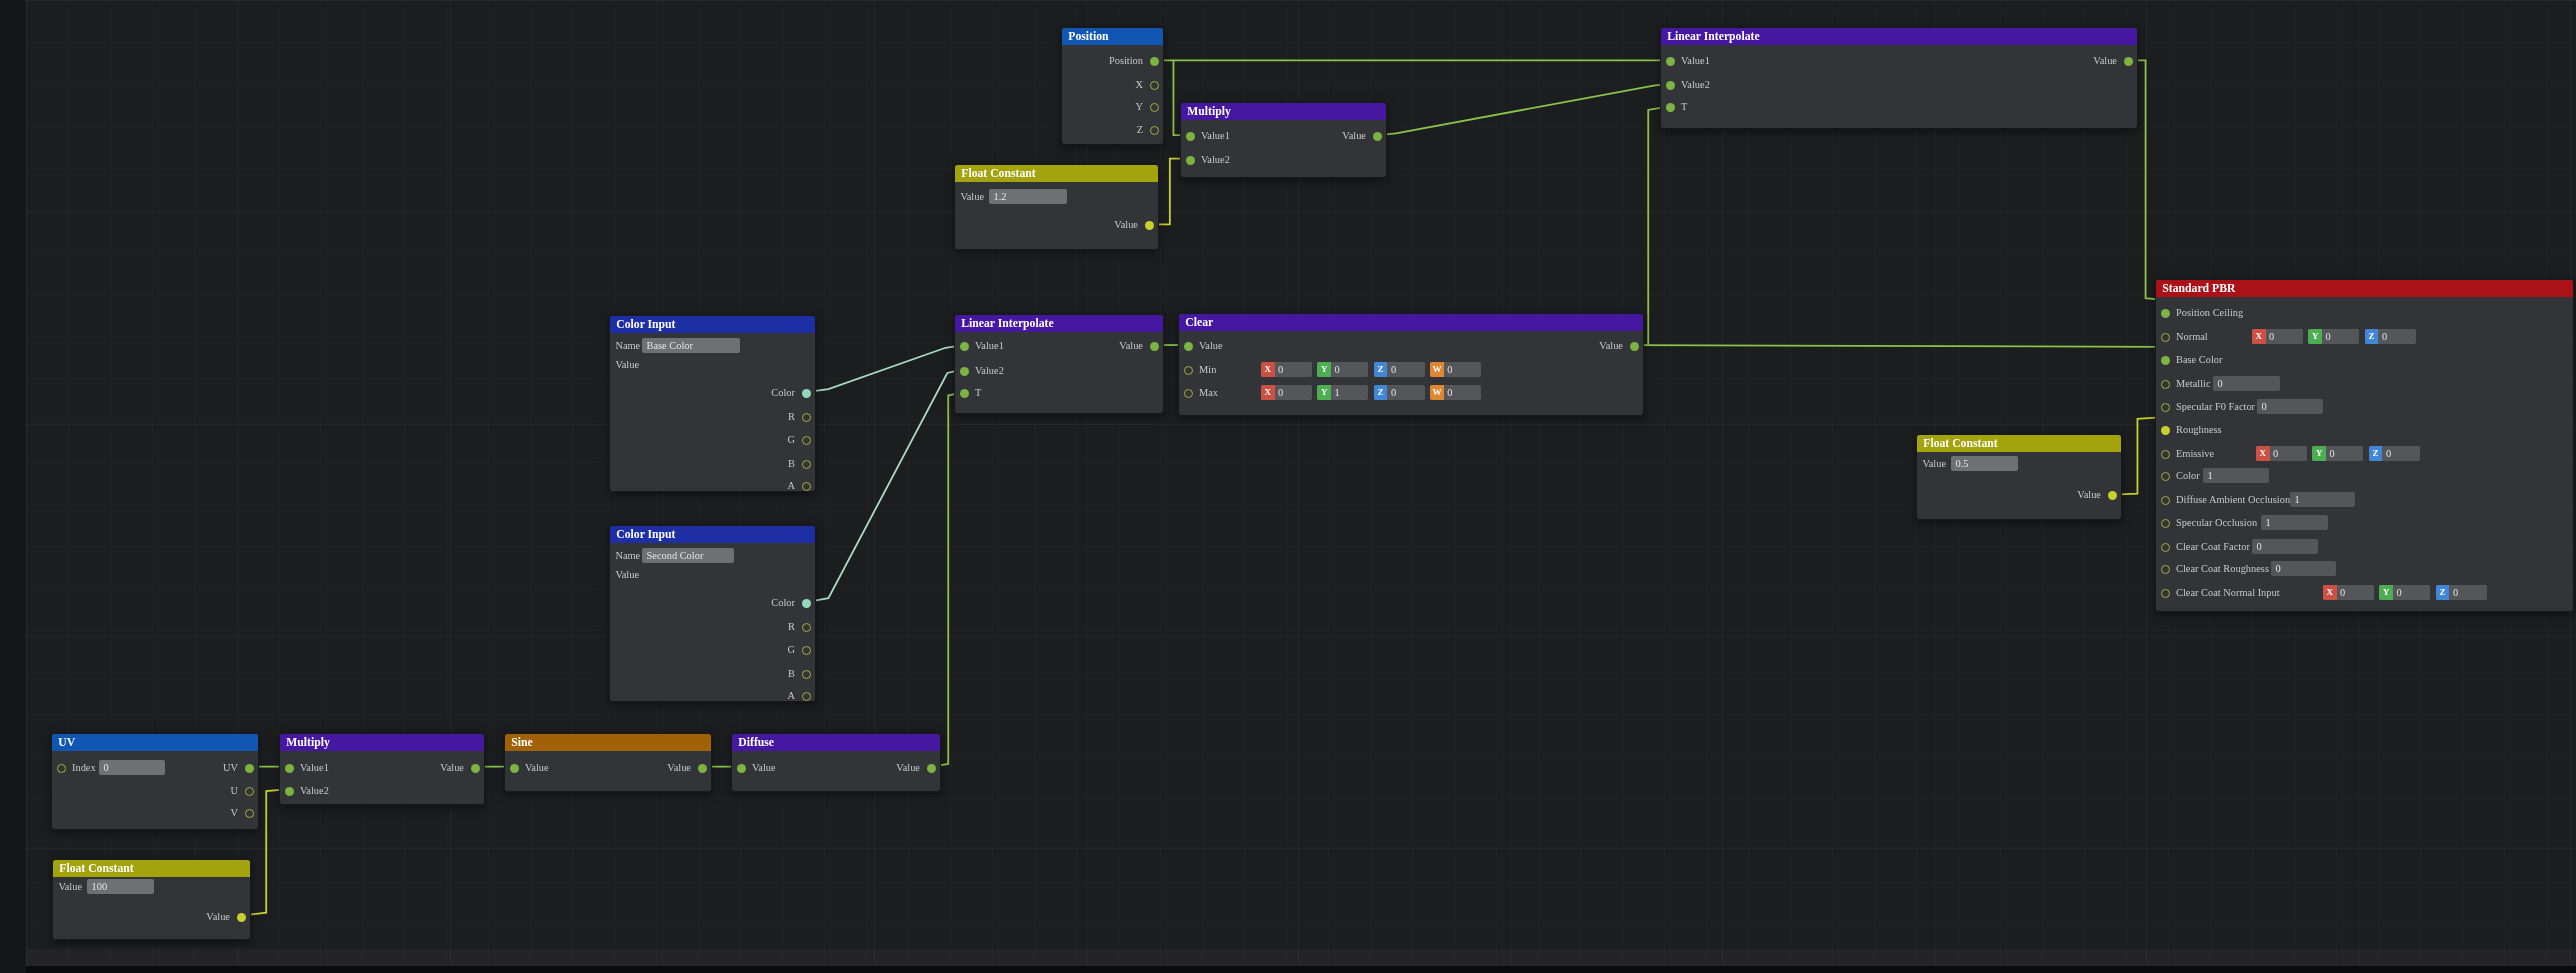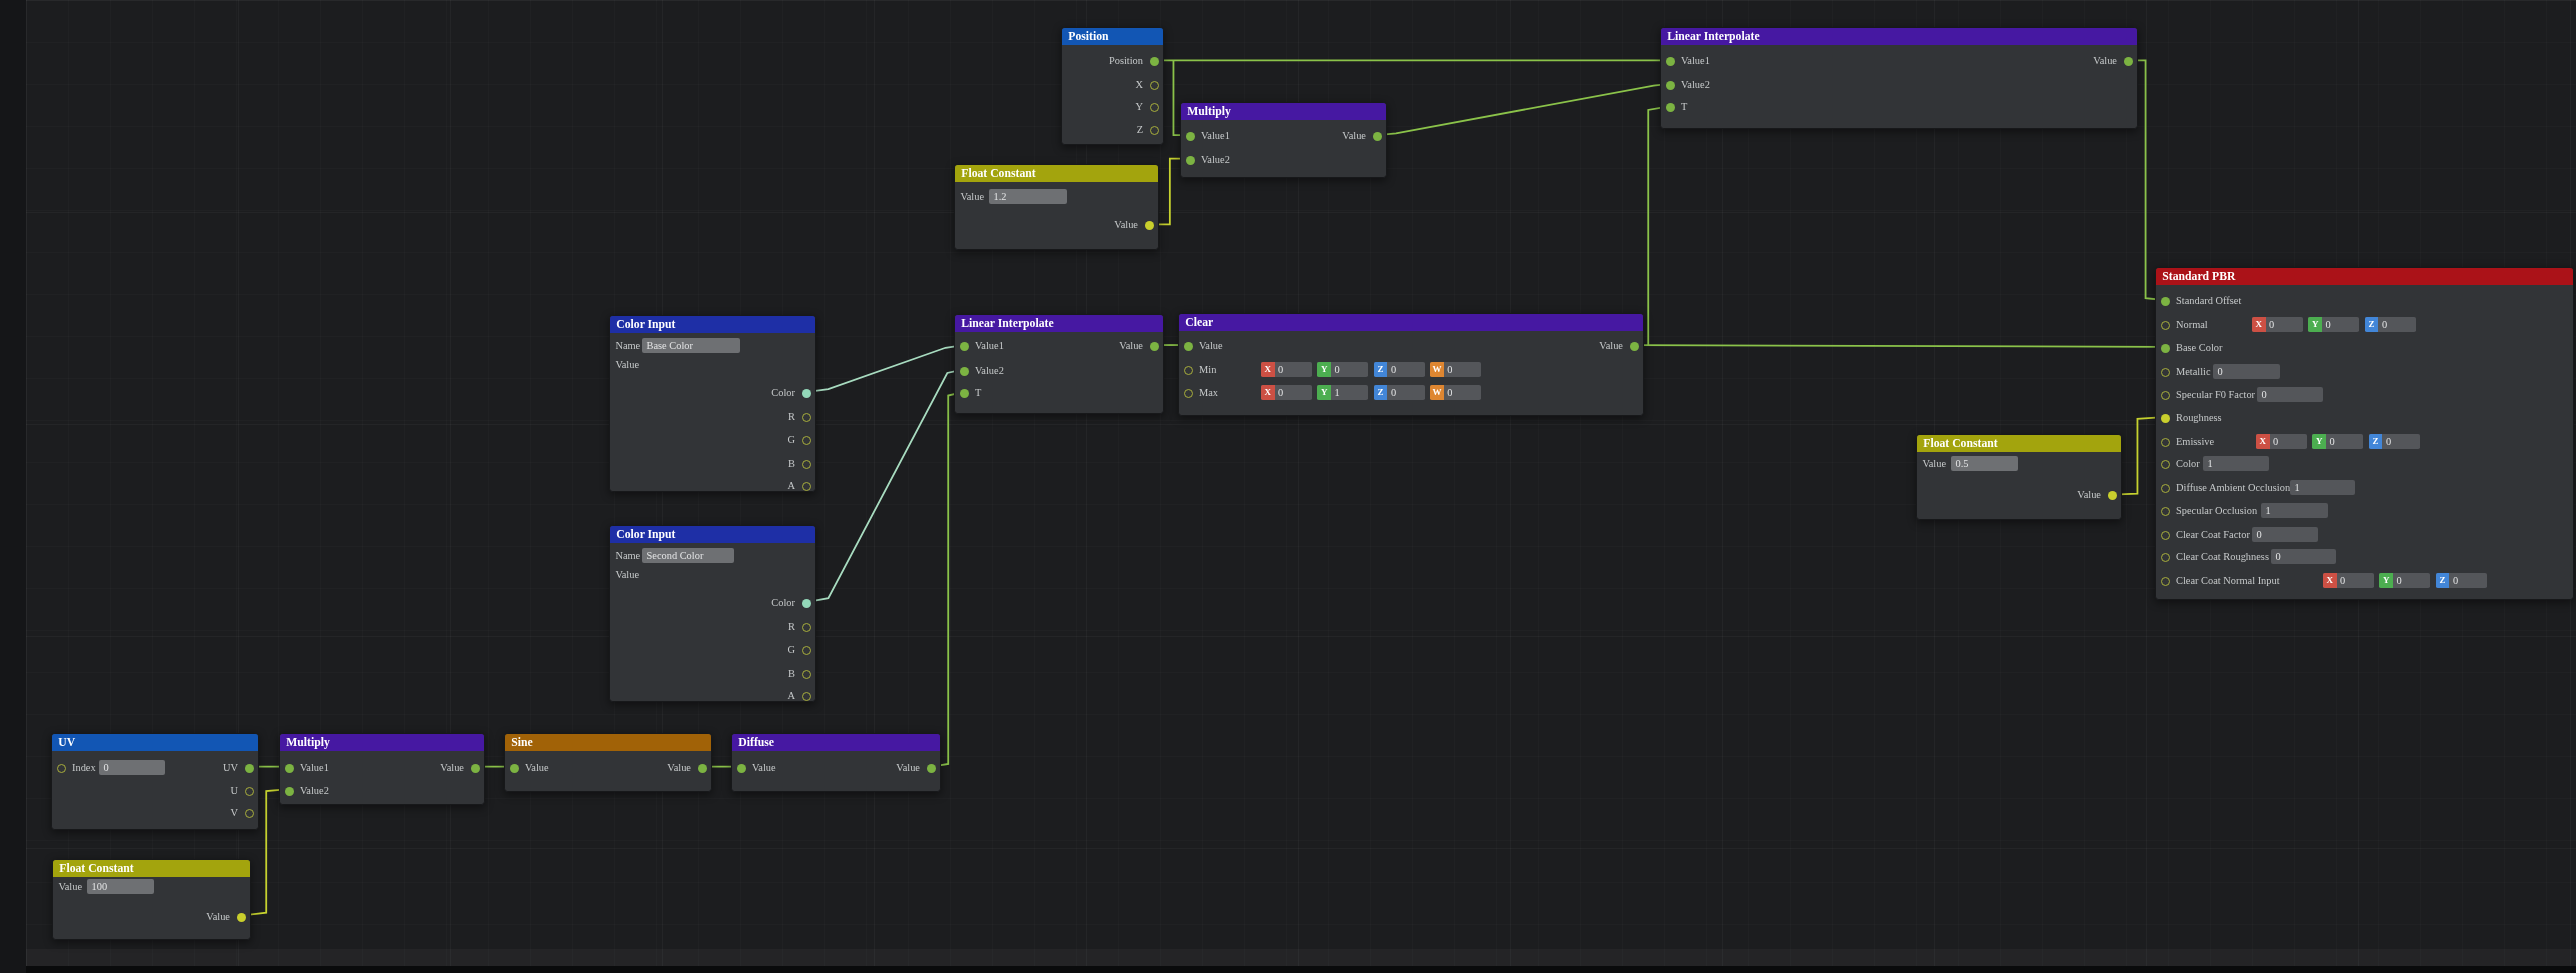--- a/index.html
+++ b/index.html
@@ -255,25 +255,25 @@
             <div class="tag" style="background: rgb(222, 134, 49);">W</div>
             <div class="vv">0</div>
           </div>
         </div>
       </div>
       <div class="row" style="top: 24px;">
         <div class="lbl out">Value</div>
         <div class="dot out green"></div>
       </div>
     </div>
-    <div class="node" style="left: 2129px; top: 267px; width: 419px; height: 333px;">
+    <div class="node" style="left: 2129px; top: 279px; width: 419px; height: 333px;">
       <div class="hdr" style="background: rgb(171, 18, 24);">Standard PBR</div>
       <div class="row" style="top: 25px;">
         <div class="dot in green"></div>
-        <div class="lbl in">Standard Offset</div>
+        <div class="lbl in">Position Ceiling</div>
       </div>
       <div class="row" style="top: 49px;">
         <div class="dot in hollow"></div>
         <div class="lbl in">Normal</div>
         <div class="vec" style="left: 96px;">
           <div class="vb">
             <div class="tag" style="background: rgb(205, 80, 68);">X</div>
             <div class="vv">0</div>
           </div>
           <div class="vb">

